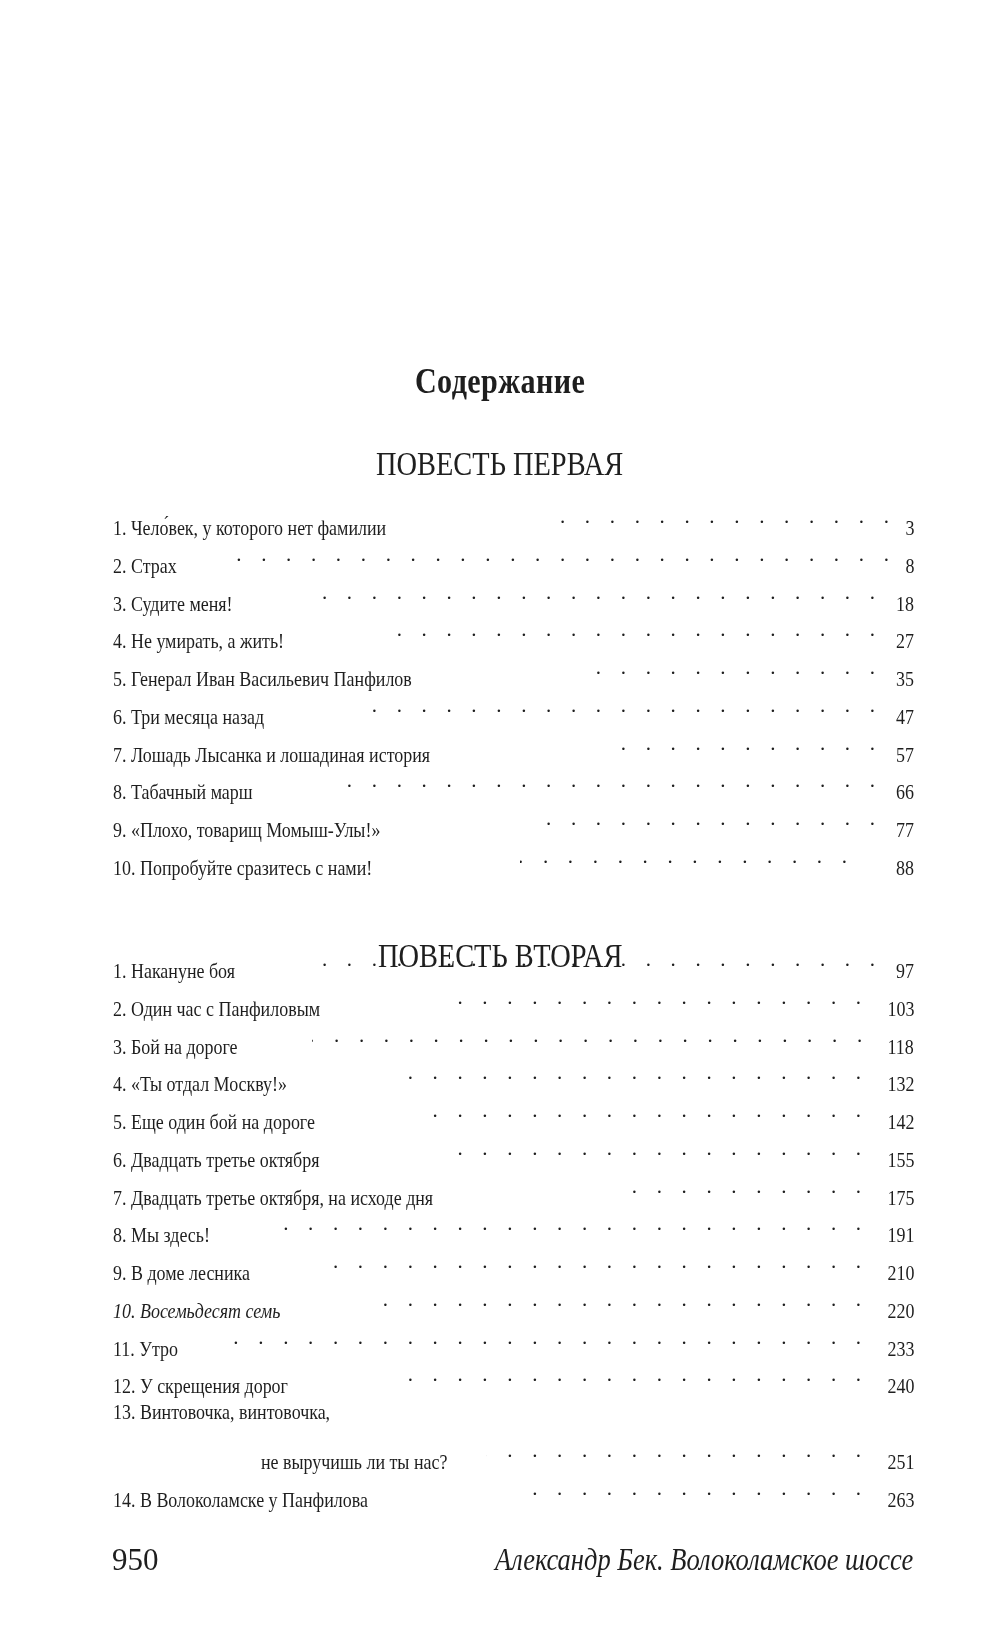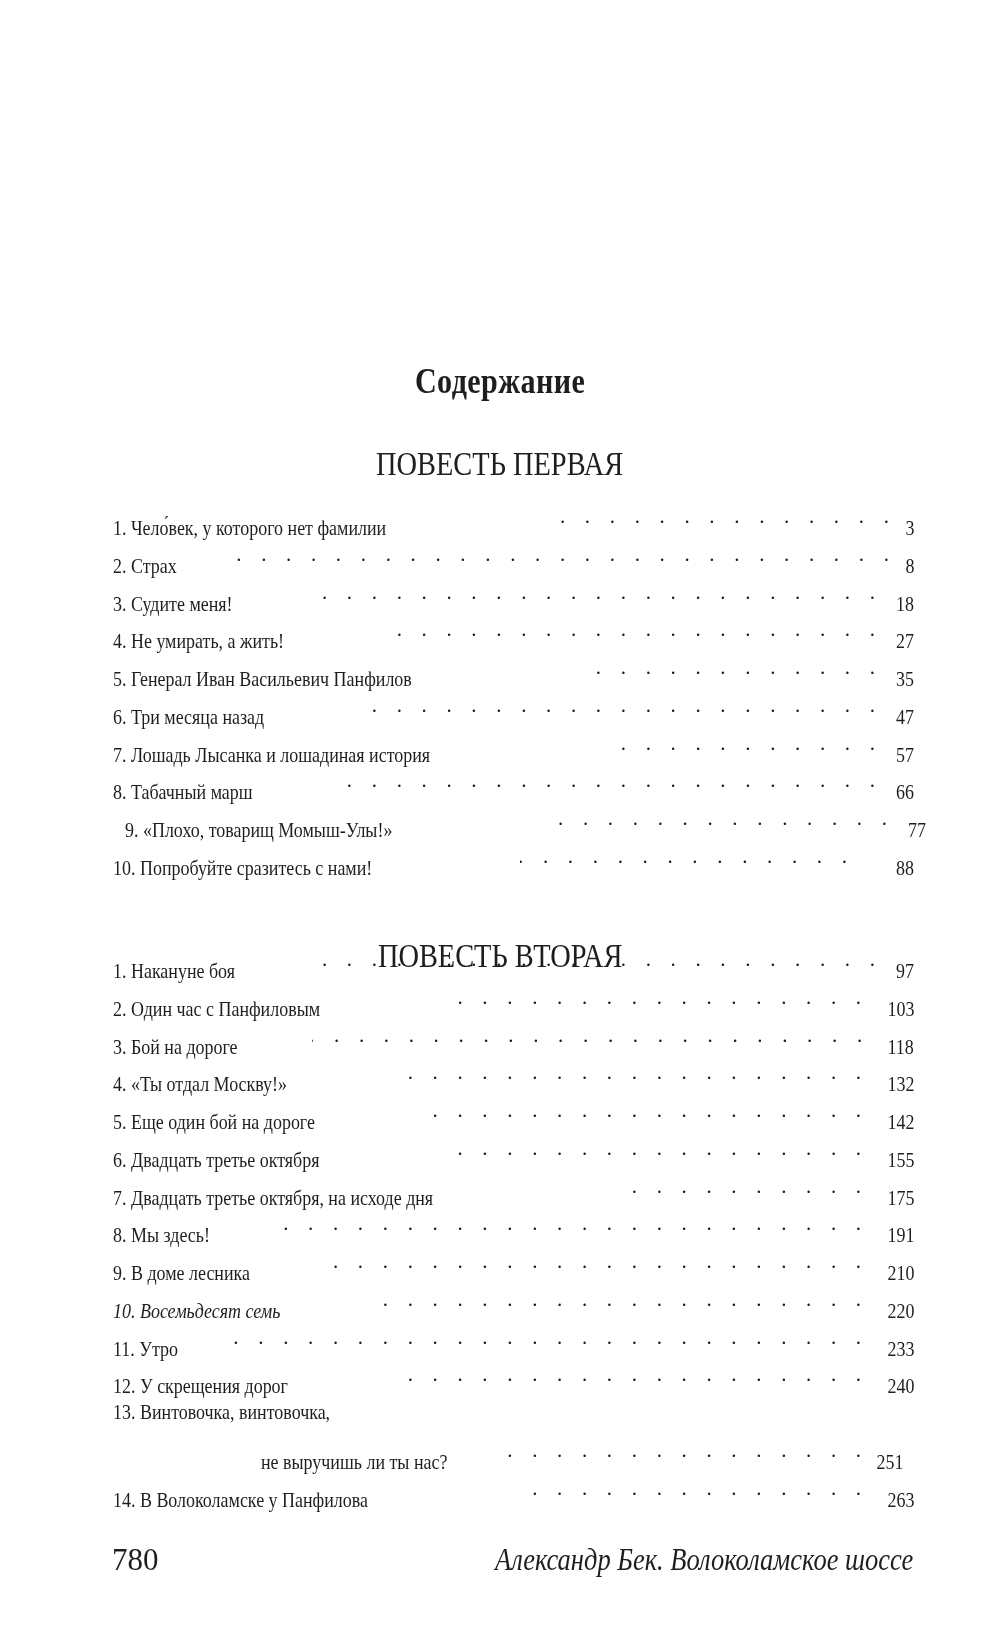--- a/index.html
+++ b/index.html
@@ -105,21 +105,21 @@
   </div>
       <div class="entry" style="top: 264.25px;">
     <div class="row">
       <span class="label" style="width: 216.115px;"><span class="cond lbl">8. Табачный марш</span></span>
       <span class="leader"></span>
       <span class="page-num" style="width: 27.7875px; display: inline-flex; justify-content: flex-end;">
             <span class="cond-r pg">66</span>
           </span>
     </div>
   </div>
-      <div class="entry" style="top: 302px; margin-left: 12px;">
+      <div class="entry" style="top: 302px;">
     <div class="row">
       <span class="label" style="width: 413.82px;"><span class="cond lbl">9. «Плохо, товарищ Момыш-Улы!»</span></span>
       <span class="leader"></span>
       <span class="page-num" style="width: 27.7875px; display: inline-flex; justify-content: flex-end;">
             <span class="cond-r pg">77</span>
           </span>
     </div>
   </div>
       <div class="entry" style="top: 339.75px;">
     <div class="row">
@@ -243,33 +243,33 @@
       <span class="page-num" style="width: 41.6813px; display: inline-flex; justify-content: flex-end;">
             <span class="cond-r pg">240</span>
           </span>
     </div>
   </div>
       <div class="entry" style="top: 453px;"><span class="cond">13. Винтовочка, винтовочка,</span></div>
       <div class="entry" style="top: 490.75px;">
     <div class="row">
       <span class="label cont" style="width: 327.549px; text-align: right;"><span class="cond lbl">не выручишь ли ты нас?</span></span>
       <span class="leader"></span>
-      <span class="page-num" style="width: 41.6813px; display: inline-flex; ">
+      <span class="page-num" style="width: 41.6813px; display: inline-flex; justify-content: flex-end;">
             <span class="cond-r pg">251</span>
           </span>
     </div>
   </div>
       <div class="entry" style="top: 528.5px;">
     <div class="row">
       <span class="label" style="width: 394.649px;"><span class="cond lbl">14. В Волоколамске у Панфилова</span></span>
       <span class="leader"></span>
       <span class="page-num" style="width: 41.6813px; display: inline-flex; justify-content: flex-end;">
             <span class="cond-r pg">263</span>
           </span>
     </div>
   </div>
     </div>
 
-  <div class="footer-num">780</div>
+  <div class="footer-num">950</div>
   <div class="footer-title">
     <span class="cond-r">Александр Бек. Волоколамское шоссе</span>
   </div>
 </div>
 
 </body></html>

